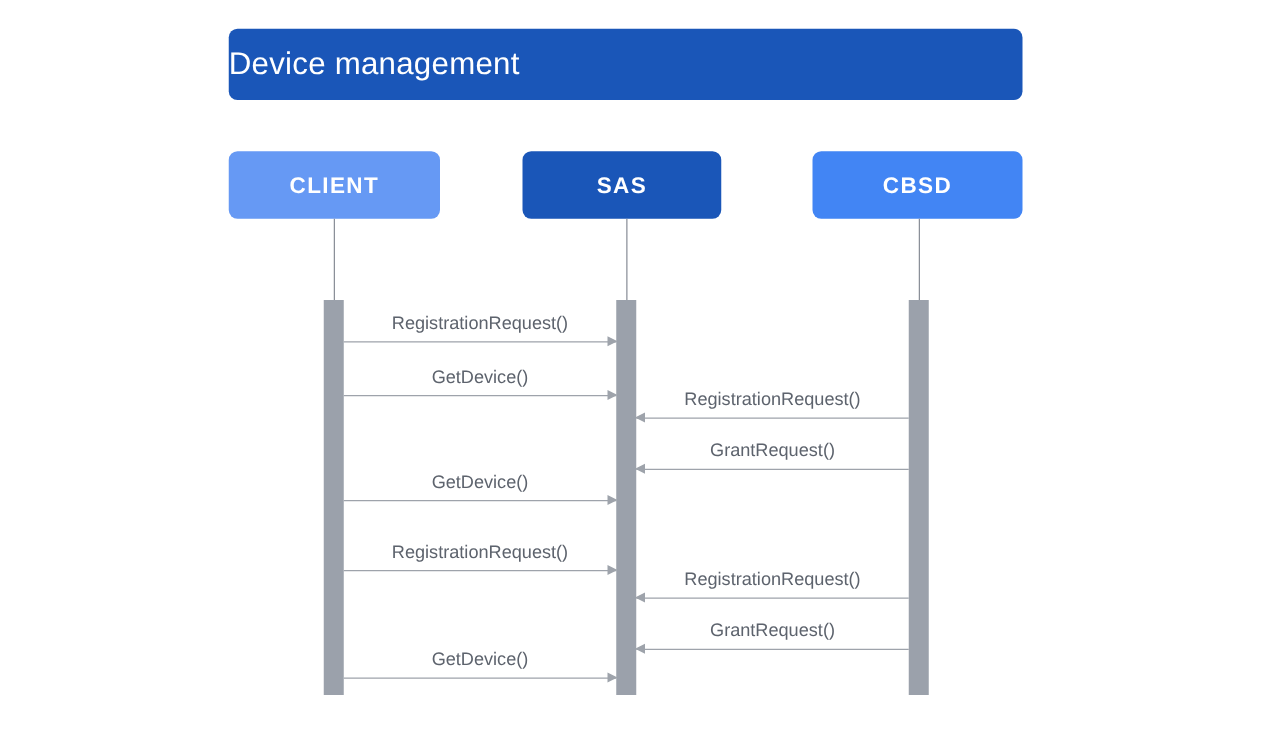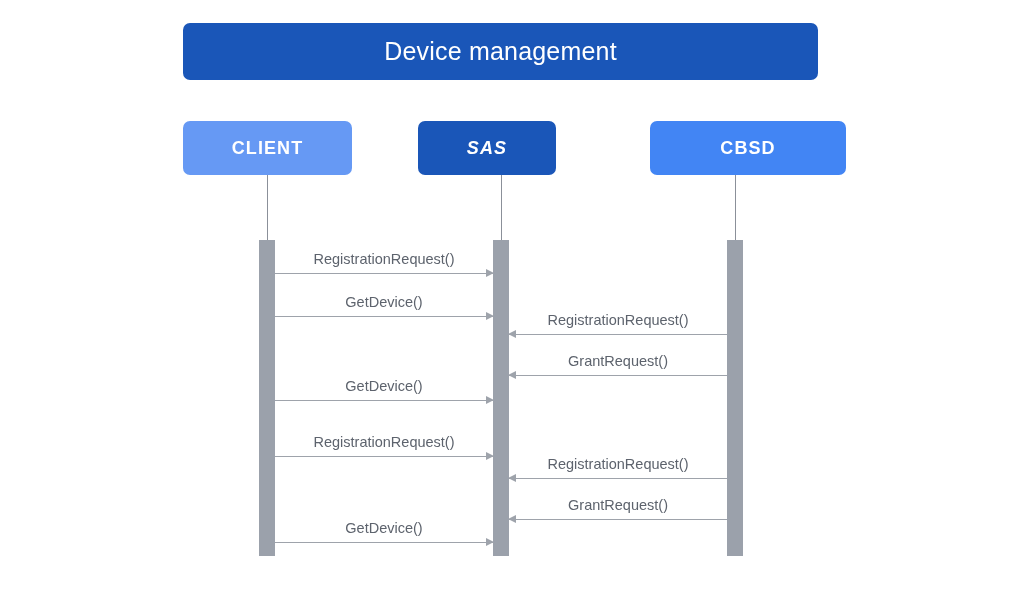--- a/index.html
+++ b/index.html
@@ -23,21 +23,20 @@
   
   .title-box {
     position: absolute;
     left: 183px;
     top: 23px;
     width: 635px;
     height: 57px;
     border-radius: 7px;
     display: flex;
     align-items: center;
-    justify-content: center;
     box-sizing: border-box;
   }
   .title-text {
     color: #ffffff;
     font-size: 25px;
     font-weight: 400;
     letter-spacing: 0.2px;
     white-space: nowrap;
   }
 
@@ -121,24 +120,24 @@
 <div id="canvas">
 
   <div class="title-box" style="background: rgb(26, 86, 184);">
     <span class="title-text">Device management</span>
   </div>
 
   <div id="participants-layer">
       <div class="participant" style="left: 183px; width: 169px; background: rgb(102, 153, 244);">
         <span class="participant-label">CLIENT</span>
       </div>
-      <div class="participant" style="left: 418px; width: 138px; background: rgb(26, 86, 184); font-style: italic;">
+      <div class="participant" style="left: 418px; width: 159px; background: rgb(26, 86, 184);">
         <span class="participant-label">SAS</span>
       </div>
-      <div class="participant" style="left: 650px; width: 196px; background: rgb(66, 133, 244);">
+      <div class="participant" style="left: 650px; width: 168px; background: rgb(66, 133, 244);">
         <span class="participant-label">CBSD</span>
       </div>
     </div>
   <div id="lifelines-layer">
       <div class="lifeline" style="left: 267px; top: 175px; height: 381px; background: rgb(139, 144, 153);"></div>
       <div class="lifeline" style="left: 501px; top: 175px; height: 381px; background: rgb(139, 144, 153);"></div>
       <div class="lifeline" style="left: 735px; top: 175px; height: 381px; background: rgb(139, 144, 153);"></div>
     </div>
   <div id="activations-layer">
       <div class="activation" style="left: 259px; top: 240px; height: 316px; background: rgb(155, 161, 171);"></div>

